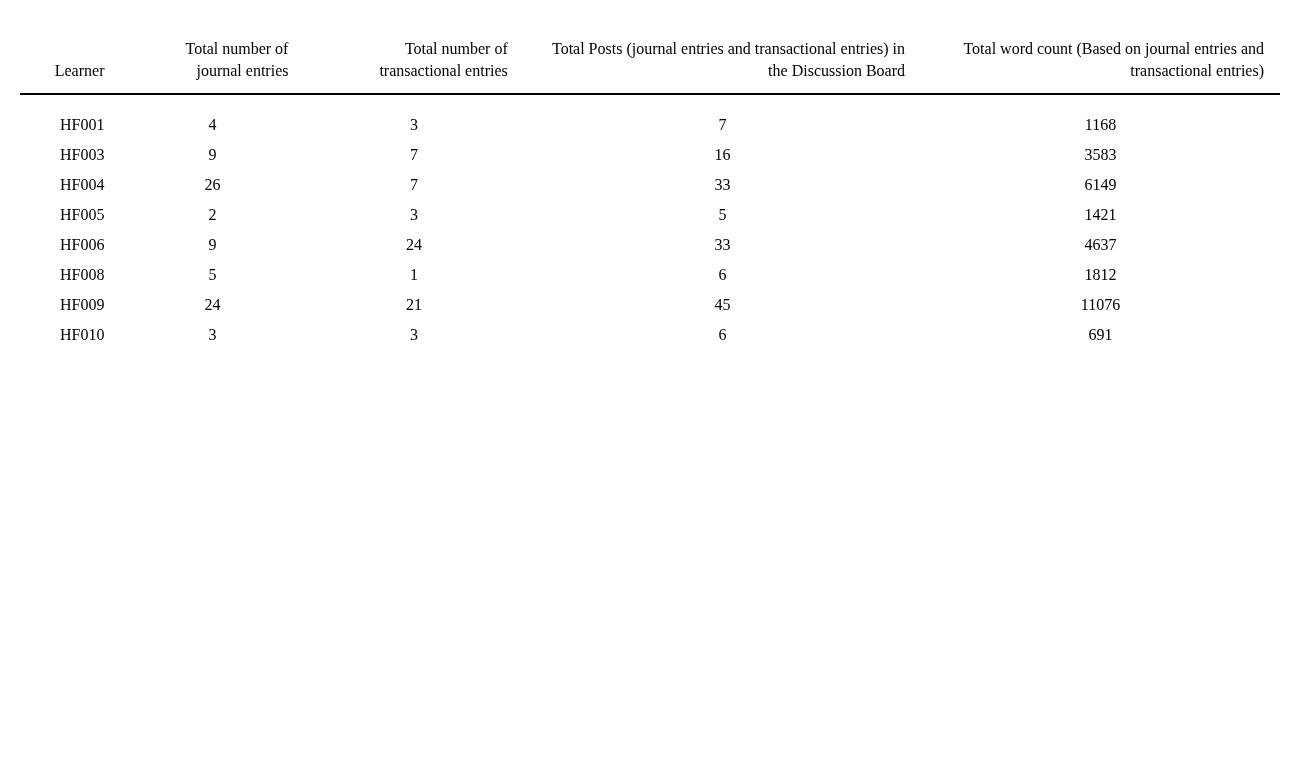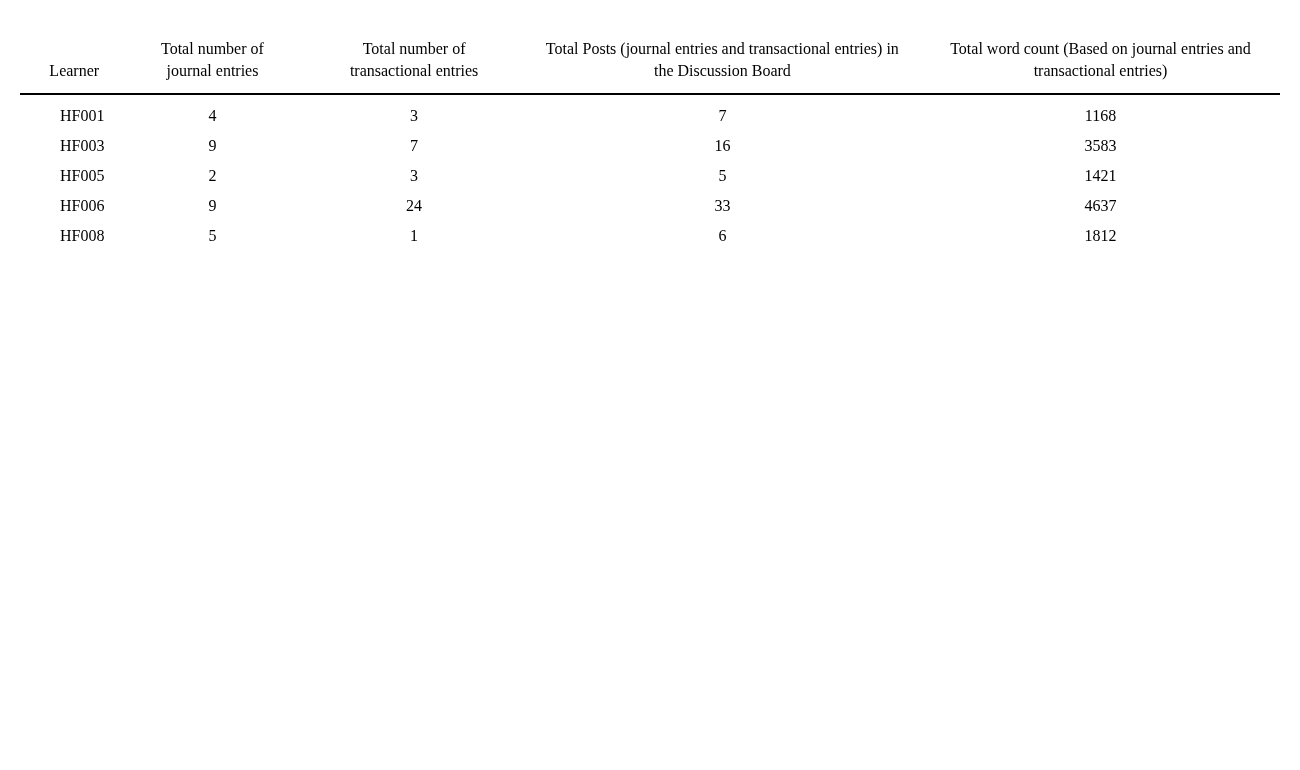--- a/index.html
+++ b/index.html
@@ -25,48 +25,48 @@
       margin-top: 10px;
     }
 
     table {
       width: 100%;
       border-collapse: collapse;
       border-spacing: 0;
     }
 
     thead tr th {
-      text-align: center;
+      text-align: right;
       vertical-align: bottom;
       padding: 8px 16px 10px 16px;
       font-weight: normal;
       font-size: 16px;
       line-height: 1.4;
       border-bottom: 2px solid #000000;
     }
 
     thead tr th:first-child {
-      text-align: center;
+      text-align: right;
       padding-left: 24px;
     }
 
     tbody tr td {
       text-align: center;
       vertical-align: middle;
       padding: 6px 16px;
       font-size: 16px;
     }
 
     tbody tr td:first-child {
       text-align: left;
       padding-left: 40px;
     }
 
     tbody tr:first-child td {
-      padding-top: 12px;
+      padding-top: 21px;
     }
 
     .border-top {
       border-top: 1px solid #000000;
     }
   </style>
 </head>
 <body>
 
 <div class="table-container">
@@ -89,35 +89,56 @@
           <td>1168</td>
         </tr>
         <tr>
           <td>HF003</td>
           <td>9</td>
           <td>7</td>
           <td>16</td>
           <td>3583</td>
         </tr>
         <tr>
+          <td>HF004</td>
+          <td>26</td>
+          <td>7</td>
+          <td>33</td>
+          <td>6149</td>
+        </tr>
+        <tr>
           <td>HF005</td>
           <td>2</td>
           <td>3</td>
           <td>5</td>
           <td>1421</td>
         </tr>
         <tr>
           <td>HF006</td>
           <td>9</td>
           <td>24</td>
           <td>33</td>
           <td>4637</td>
         </tr>
         <tr>
           <td>HF008</td>
           <td>5</td>
           <td>1</td>
           <td>6</td>
           <td>1812</td>
         </tr>
+        <tr>
+          <td>HF009</td>
+          <td>24</td>
+          <td>21</td>
+          <td>45</td>
+          <td>11076</td>
+        </tr>
+        <tr>
+          <td>HF010</td>
+          <td>3</td>
+          <td>3</td>
+          <td>6</td>
+          <td>691</td>
+        </tr>
       </tbody>
   </table>
 </div>
 
 </body></html>

